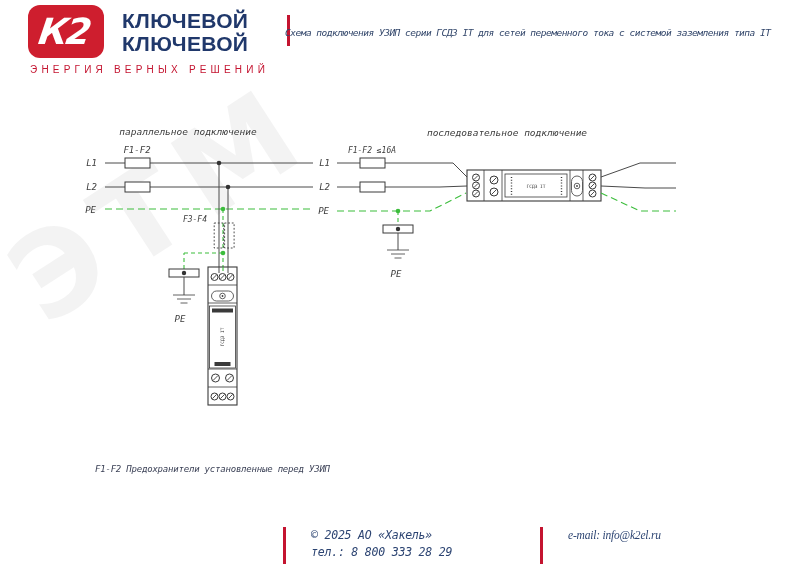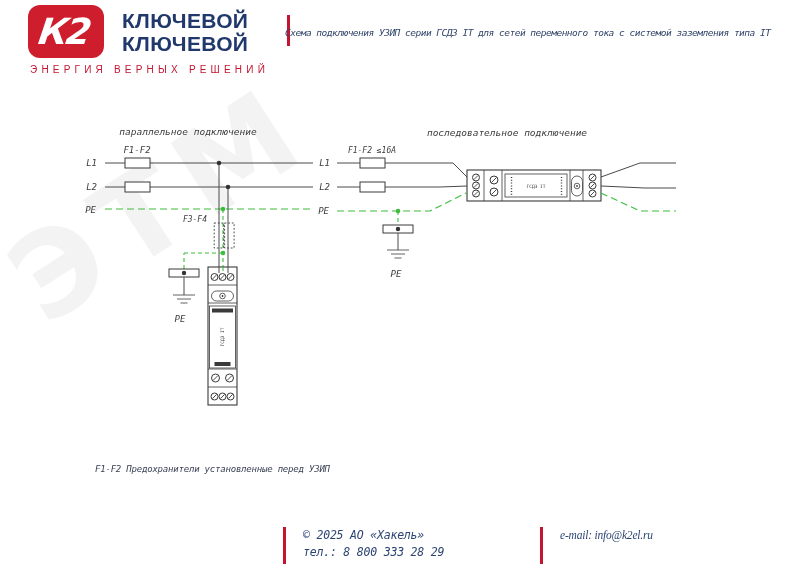--- a/index.html
+++ b/index.html
@@ -61,21 +61,21 @@
   text.dev{font:4.5px "DejaVu Sans Mono",monospace;fill:#333333;}
   
   .notes{
     position:absolute;left:95px;top:438px;
     font:italic 9px "DejaVu Sans Mono",monospace;letter-spacing:-0.2px;
     color:#3c4257;line-height:14px;white-space:nowrap;margin-top:24px;
   }
   
   .footer-block{
     position:absolute;top:527px;height:37px;
-    border-left:3px solid #c41430;padding-left:17px;
+    border-left:3px solid #c41430;padding-left:25px;
     font:italic 11.5px "DejaVu Sans Mono",monospace;letter-spacing:-0.2px;
     color:#2c4472;line-height:17px;white-space:nowrap;
   }
   .fb-left{left:283px;}
   .fb-right{left:540px;font-family:Liberation Serif, serif;}
 </style>
 </head>
 <body>
 
 <div class="watermark">ЭТМ</div>

